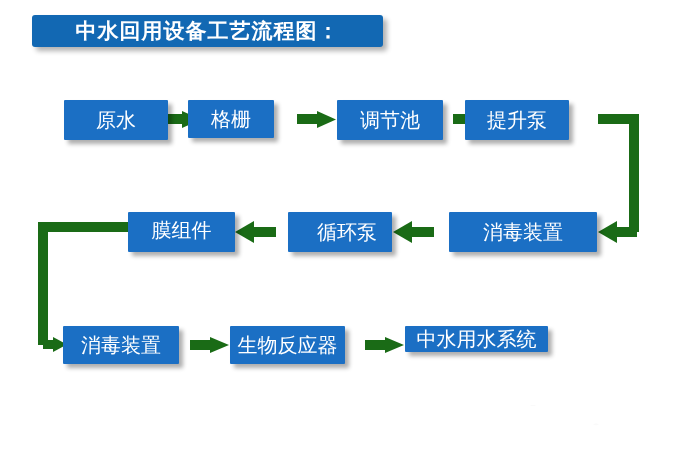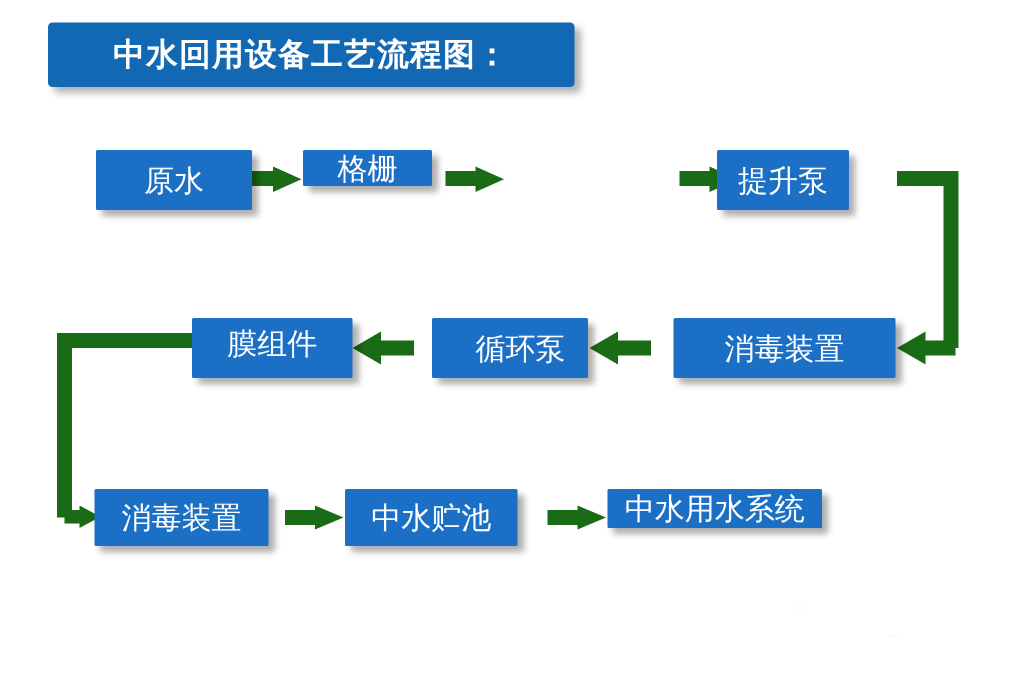--- a/index.html
+++ b/index.html
@@ -17,21 +17,21 @@
     position: relative;
     width: 683px;
     height: 452px;
     background: #ffffff;
   }
   .title-banner {
     position: absolute;
     left: 32px;
     top: 15px;
     width: 351px;
-    height: 43px;
+    height: 32px;
     background: #1268b3;
     border-radius: 3px;
     box-shadow: 4px 4px 5px rgba(0,0,0,0.30);
     display: flex;
     align-items: center;
     justify-content: center;
     box-sizing: border-box;
   }
   .title-text {
     color: #ffffff;
@@ -136,40 +136,43 @@
     </g>
     <g>
       <rect x="365" y="340" width="22" height="10" fill="#1a6b16"></rect>
       <path d="M385,337 L404,345 L385,353 z" fill="#1a6b16"></path>
     </g>
   </svg>
 
   <div class="node" style="left:64px; top:100px; width:104px; height:40px;">
     <span class="node-label">原水</span>
   </div>
-  <div class="node" style="left:202px; top:100px; width:86px; height:24px;">
+  <div class="node" style="left:188px; top:100px; width:86px; height:38px;">
     <span class="node-label">格栅</span>
   </div>
-  <div class="node" style="left:478px; top:100px; width:88px; height:40px;">
+  <div class="node" style="left:337px; top:100px; width:106px; height:40px;">
+    <span class="node-label">调节池</span>
+  </div>
+  <div class="node" style="left:465px; top:100px; width:104px; height:40px;">
     <span class="node-label">提升泵</span>
   </div>
 
   <div class="node" style="left:128px; top:212px; width:107px; height:40px;font-family:Liberation Mono, monospace;">
     <span class="node-label">膜组件</span>
   </div>
   <div class="node" style="left:288px; top:212px; width:104px; height:40px;padding-left:14px;">
     <span class="node-label">循环泵</span>
   </div>
   <div class="node" style="left:449px; top:212px; width:148px; height:40px;">
     <span class="node-label">消毒装置</span>
   </div>
 
   <div class="node" style="left:63px; top:326px; width:116px; height:38px;">
     <span class="node-label">消毒装置</span>
   </div>
   <div class="node" style="left:230px; top:326px; width:115px; height:38px;">
-    <span class="node-label">中水贮池</span>
+    <span class="node-label">生物反应器</span>
   </div>
   <div class="node" style="left:405px; top:326px; width:143px; height:26px;">
     <span class="node-label">中水用水系统</span>
   </div>
 
 </div>
 
 </body></html>

